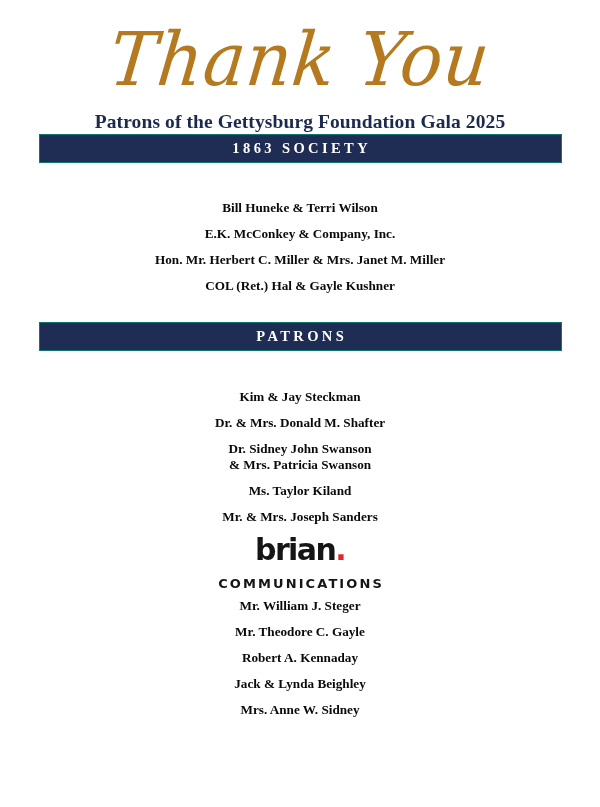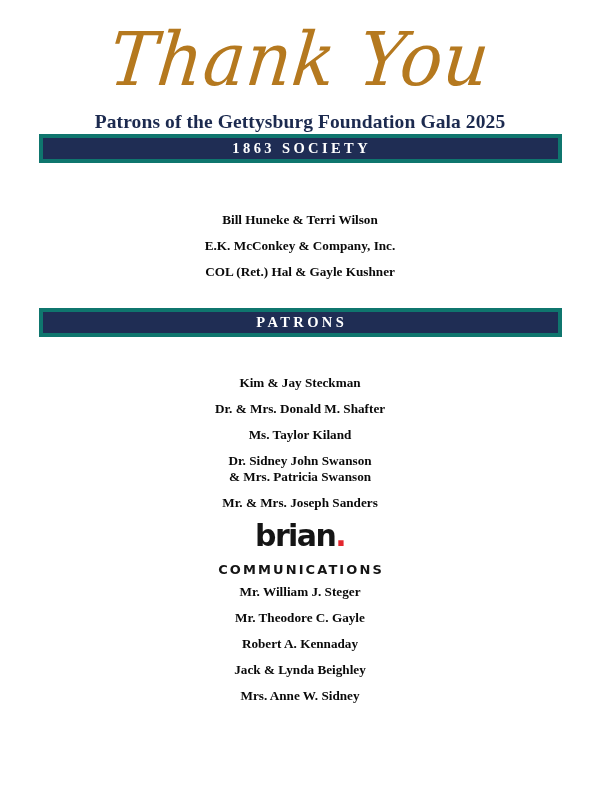--- a/index.html
+++ b/index.html
@@ -58,21 +58,21 @@
   
   .section {
     width: 600px;
   }
 
   .band {
     width: 523px;
     height: 29px;
     margin: 0 auto;
     background: #1f2d54;
-    border: 4px solid #0f766e;
+    border: 1px solid #0f766e;
     box-sizing: border-box;
     display: flex;
     align-items: center;
     justify-content: center;
   }
 
   .band-label {
     color: #ffffff;
     font-family: "Liberation Serif", serif;
     font-weight: bold;
@@ -99,21 +99,21 @@
     color: #0a0a0a;
     white-space: nowrap;
   }
 
   .donor .line {
     display: block;
   }
 
   
   #society-list .donor { margin-bottom: 10px; }
-  #society-list { padding-top: 49px; }
+  #society-list { padding-top: 37px; }
 
   #patrons-list { padding-top: 38px; }
   #patrons-list .donor { margin-bottom: 10px; }
 
   
   .logo-entry {
     margin: 2px 0 6px 0;
     text-align: center;
   }
 
@@ -167,46 +167,49 @@
       <span class="band-label">1863 SOCIETY</span>
     </div>
     <ul class="donor-list" id="society-list">
         <li class="donor">
           <span class="line">Bill Huneke &amp; Terri Wilson</span>
         </li>
         <li class="donor">
           <span class="line">E.K. McConkey &amp; Company, Inc.</span>
         </li>
         <li class="donor">
+          <span class="line">Hon. Mr. Herbert C. Miller &amp; Mrs. Janet M. Miller</span>
+        </li>
+        <li class="donor">
           <span class="line">COL (Ret.) Hal &amp; Gayle Kushner</span>
         </li>
       </ul>
   </div>
 
   <div class="spacer-society"></div>
 
   <div class="section">
     <div class="band">
       <span class="band-label">PATRONS</span>
     </div>
     <ul class="donor-list" id="patrons-list">
         <li class="donor">
           <span class="line">Kim &amp; Jay Steckman</span>
         </li>
         <li class="donor">
           <span class="line">Dr. &amp; Mrs. Donald M. Shafter</span>
         </li>
         <li class="donor">
-          <span class="line">Ms. Taylor Kiland</span>
-        </li>
-        <li class="donor">
           <span class="line">Dr. Sidney John Swanson</span>
           <span class="line">&amp; Mrs. Patricia Swanson</span>
         </li>
         <li class="donor">
+          <span class="line">Ms. Taylor Kiland</span>
+        </li>
+        <li class="donor">
           <span class="line">Mr. &amp; Mrs. Joseph Sanders</span>
         </li>
         <li class="logo-entry"><span class="logo"><span class="logo-wordmark">brian<span class="logo-dot">.</span></span><span class="logo-sub">COMMUNICATIONS</span></span></li>
         <li class="donor">
           <span class="line">Mr. William J. Steger</span>
         </li>
         <li class="donor">
           <span class="line">Mr. Theodore C. Gayle</span>
         </li>
         <li class="donor">

